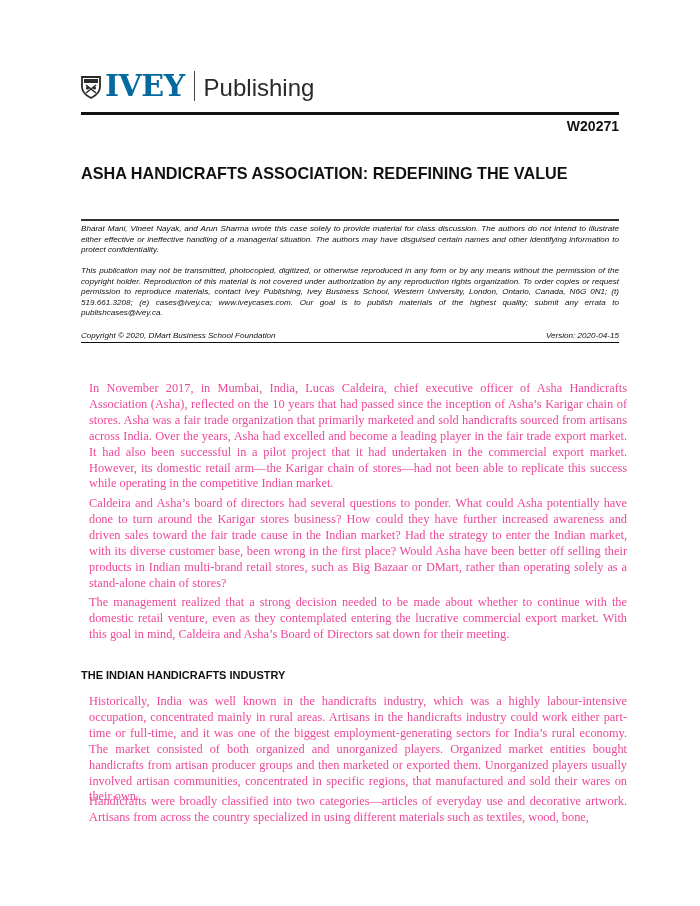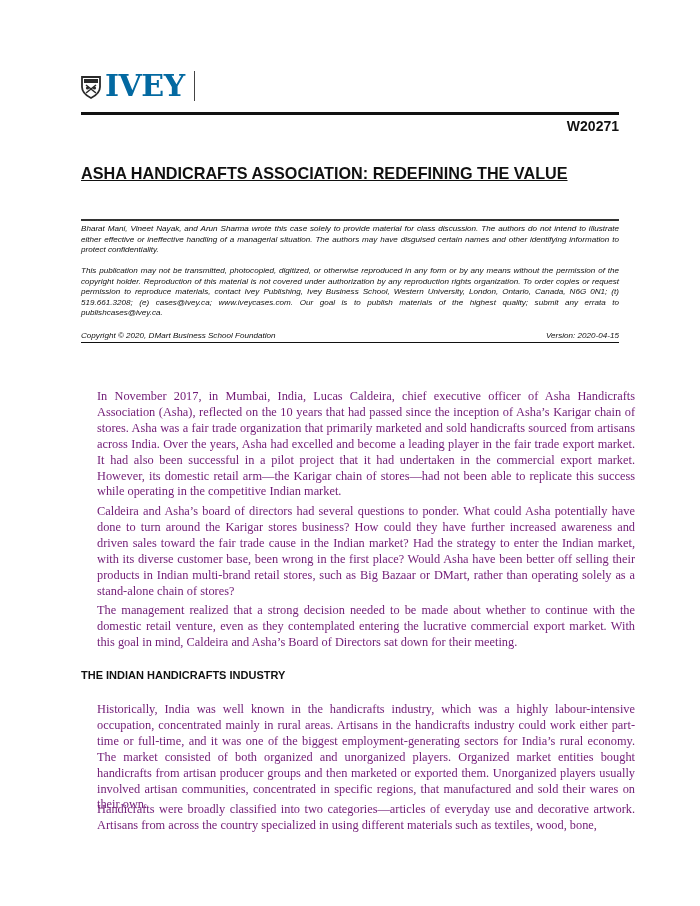--- a/index.html
+++ b/index.html
@@ -76,21 +76,20 @@
       position: absolute;
       top: 163px;
       left: 0;
       width: 538px;
       font-family: "Liberation Sans", sans-serif;
       font-weight: bold;
       font-size: 16.2px;
       line-height: 20px;
       color: #111;
       margin: 0;
-      text-decoration: underline;
     }
     .mid-rule {
       position: absolute;
       top: 219px;
       left: 0;
       width: 538px;
       height: 2px;
       background: #333;
     }
     .disclaimer {
@@ -123,22 +122,22 @@
       padding-bottom: 1px;
     }
     .body {
       position: absolute;
       left: 0;
       width: 538px;
       font-family: "Liberation Serif", "DejaVu Serif", serif;
       font-size: 12.35px;
       line-height: 15.9px;
       text-align: justify;
-      color: #701a75;
-      margin: 16px;
+      color: #ec4899;
+      margin: 8px;
     }
     .p1 { top: 373px; }
     .p2 { top: 488px; }
     .p3 { top: 587px; }
     .section-heading {
       position: absolute;
       top: 669px;
       left: 0;
       font-family: "Liberation Sans", sans-serif;
       font-weight: bold;
@@ -158,20 +157,21 @@
   <div class="logo-row">
     <svg class="shield" viewBox="0 0 20 24" xmlns="http://www.w3.org/2000/svg">
       <path d="M1 2 L19 2 L19 12 C19 18 14 21 10 23 C6 21 1 18 1 12 Z" fill="#ffffff" stroke="#2a2a2a" stroke-width="1.8"></path>
       <path d="M3 4 L17 4 L17 8 L3 8 Z" fill="#2a2a2a"></path>
       <path d="M5 10 L15 18 M15 10 L5 18" stroke="#2a2a2a" stroke-width="1.6"></path>
       <circle cx="6.5" cy="13" r="1.6" fill="#2a2a2a"></circle>
       <circle cx="13.5" cy="13" r="1.6" fill="#2a2a2a"></circle>
     </svg>
     <span class="brand">IVEY</span>
     <span class="brand-sep"></span>
+    <span class="brand-pub">Publishing</span>
   </div>
 
   <div class="top-rule"></div>
   <div class="case-number">W20271</div>
 
   <h1 class="title">
     <span>ASHA HANDICRAFTS ASSOCIATION: REDEFINING THE VALUE</span><br>
   </h1>
 
   <div class="mid-rule"></div>

